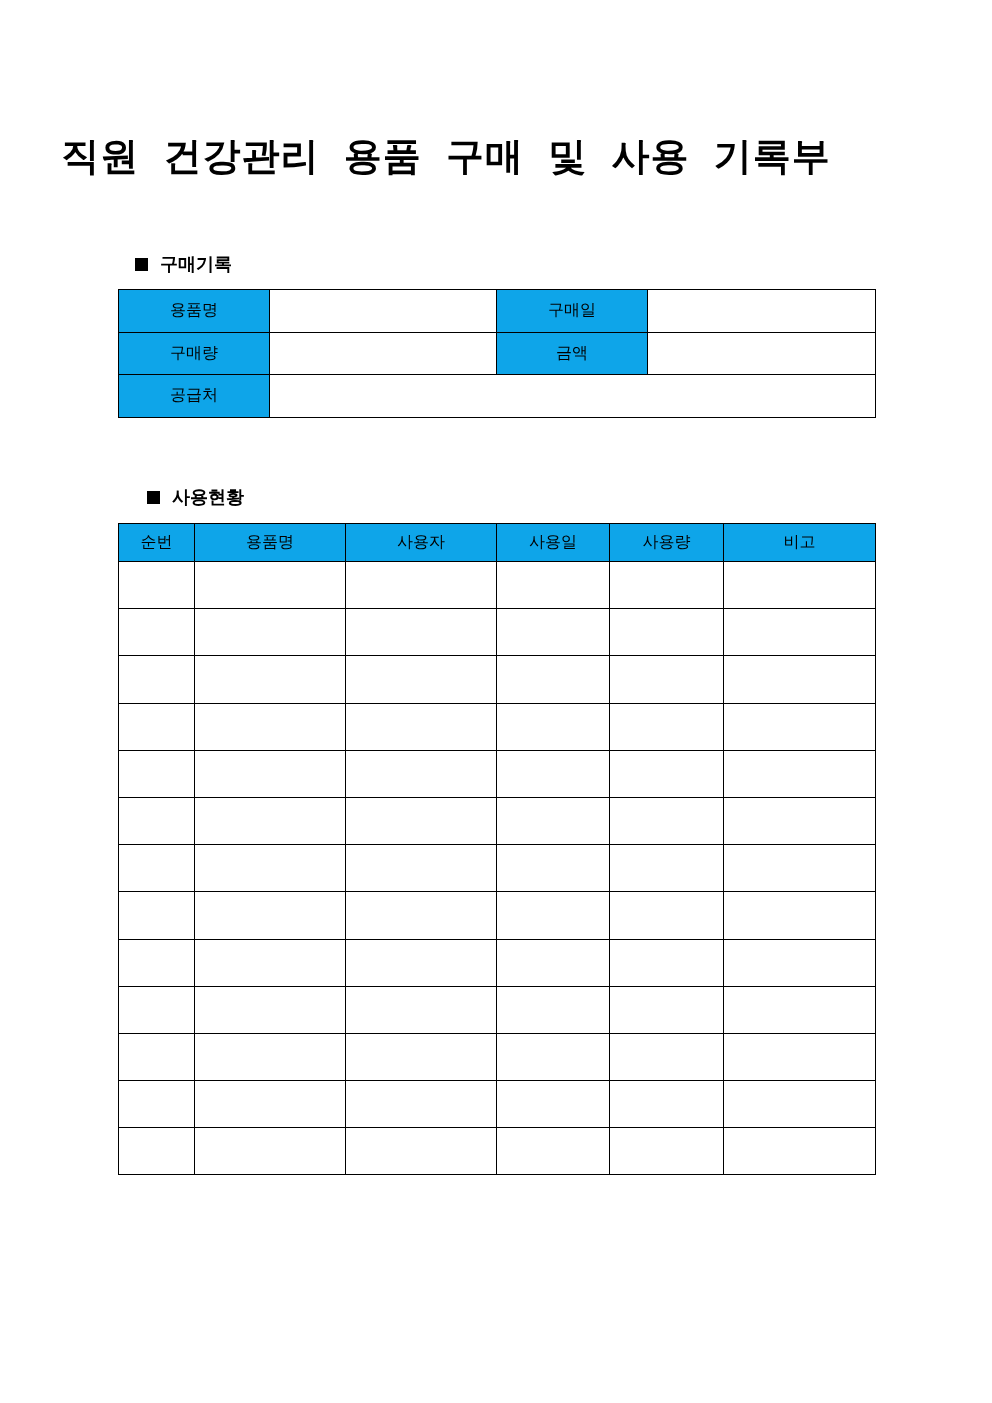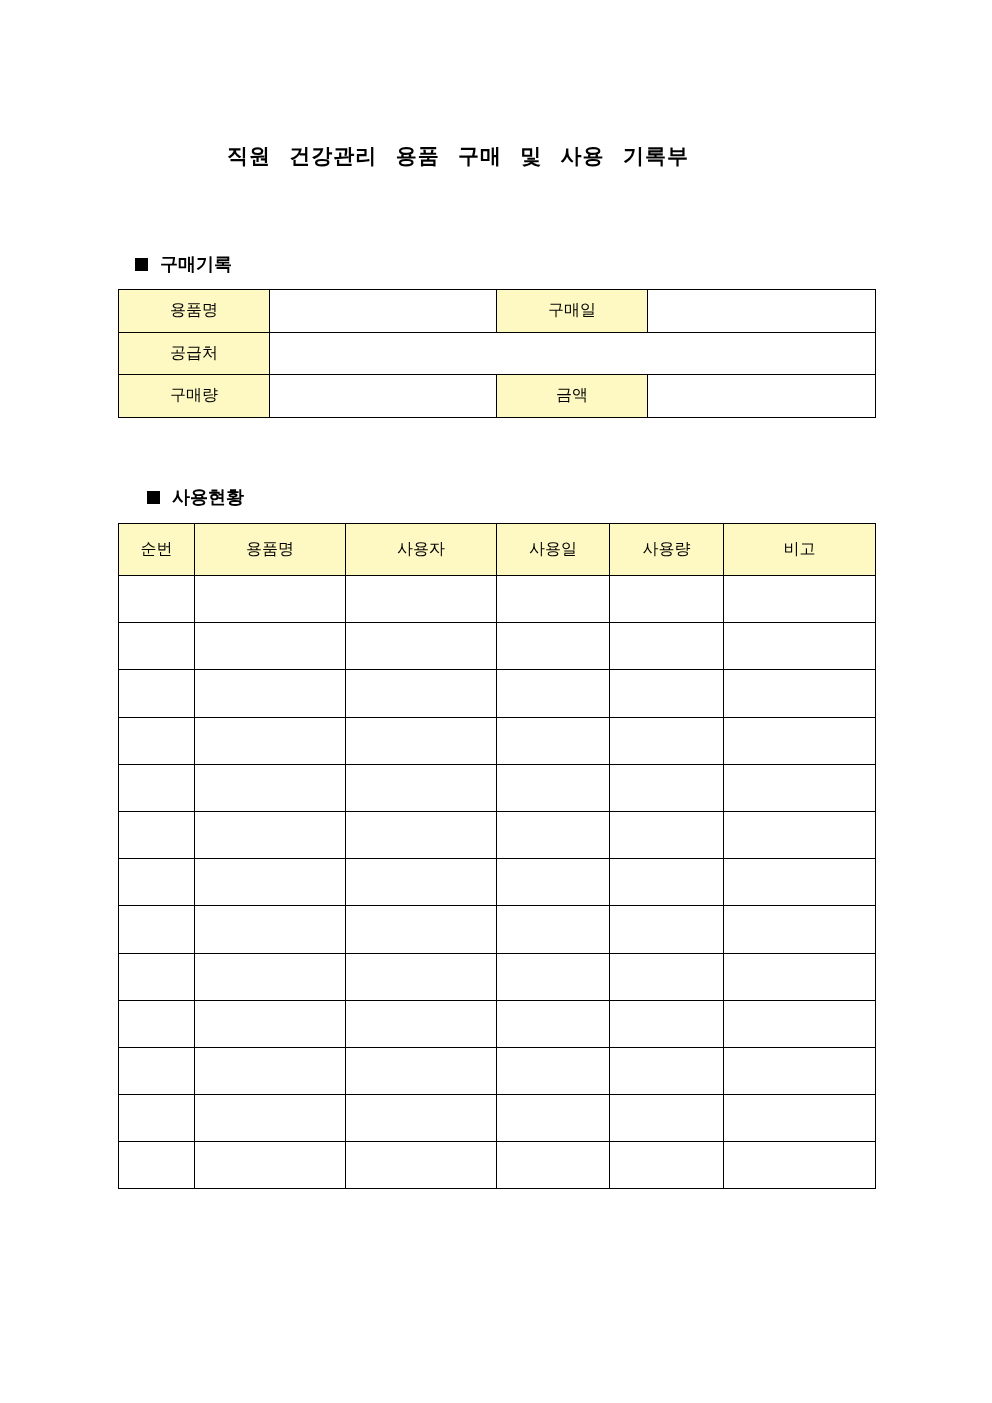--- a/index.html
+++ b/index.html
@@ -10,24 +10,24 @@
     body {
       width: 992px;
       height: 1403px;
       position: relative;
       font-family: "DejaVu Sans", "Liberation Sans", sans-serif;
       color: #000;
     }
     .page-title {
       position: absolute;
       top: 134px;
-      left: 12px;
+      left: 0;
       width: 892px;
       text-align: center;
-      font-size: 21px;
+      font-size: 38px;
       font-weight: bold;
       word-spacing: 10px;
       letter-spacing: 1px;
       line-height: 44px;
     }
     .section-heading {
       position: absolute;
       left: 119px;
       font-size: 18px;
       font-weight: bold;
@@ -52,35 +52,35 @@
     }
     td, th {
       border: 1.3px solid #000;
       padding: 0;
       font-weight: normal;
       font-size: 16px;
       text-align: center;
       vertical-align: middle;
     }
     .label-cell {
-      background: #fef9c3;
+      background: #0ea5e9;
     }
     #purchase-table {
       top: 289px;
       left: 118px;
       width: 757px;
     }
     #purchase-table tr { height: 42.5px; }
 
     #usage-table {
       top: 523px;
       left: 118px;
       width: 757px;
     }
-    #usage-table thead tr { height: 52px; }
+    #usage-table thead tr { height: 38px; }
     #usage-table tbody tr { height: 47.2px; }
   </style>
 </head>
 <body>
 
 <div class="page-title">직원 건강관리 용품 구매 및 사용 기록부</div>
 
 <div class="section-heading" id="sec1">
   <span class="square"></span>
   <span>구매기록</span>
@@ -94,28 +94,28 @@
     <col style="width:228px">
   </colgroup>
   <tbody>
       <tr>
     <td class="label-cell">용품명</td>
     <td></td>
     <td class="label-cell">구매일</td>
     <td></td>
   </tr>
   <tr>
+    <td class="label-cell">구매량</td>
+    <td></td>
+    <td class="label-cell">금액</td>
+    <td></td>
+  </tr>
+  <tr>
     <td class="label-cell">공급처</td>
     <td colspan="3"></td>
-  </tr>
-  <tr>
-    <td class="label-cell">구매량</td>
-    <td></td>
-    <td class="label-cell">금액</td>
-    <td></td>
   </tr>
 </tbody>
   </table>
 
 <div class="section-heading" id="sec2">
   <span class="square"></span>
   <span>사용현황</span>
 </div>
 
 <table id="usage-table">

